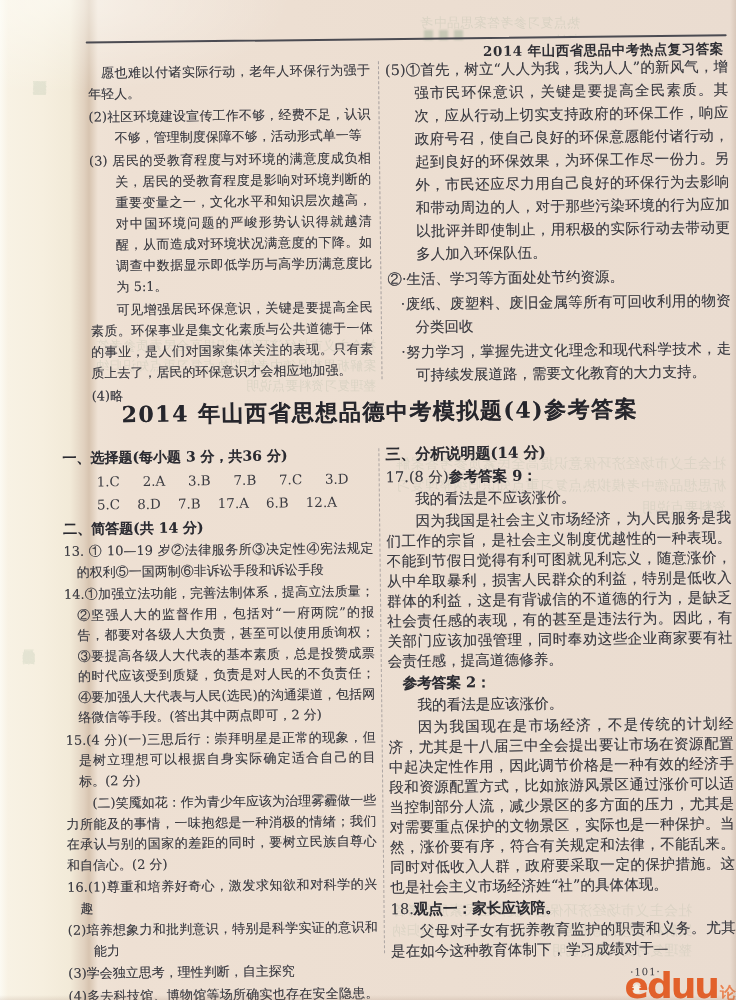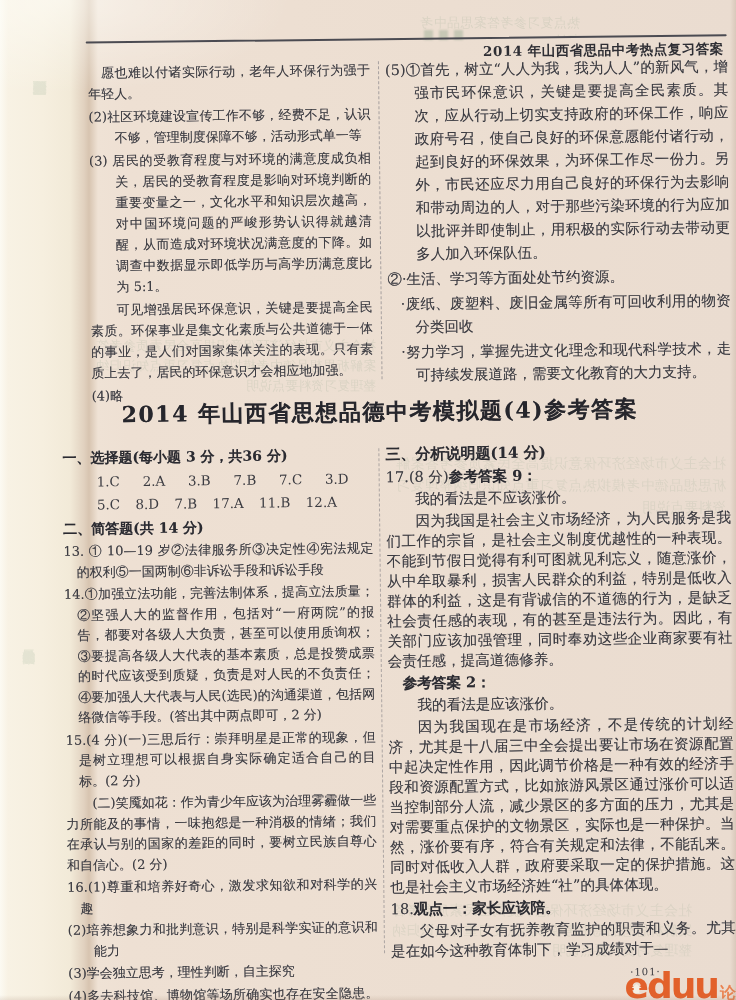--- a/index.html
+++ b/index.html
@@ -107,21 +107,21 @@
           <span>3.B</span>
           <span>7.B</span>
           <span>7.C</span>
           <span>3.D</span>
         </div>
         <div class="mcq-row r2">
           <span>5.C</span>
           <span>8.D</span>
           <span>7.B</span>
           <span>17.A</span>
-          <span>11.B</span>
+          <span>6.B</span>
           <span>12.A</span>
         </div>
         <p class="sec-heading">二、简答题(共 14 分)</p>
         <p class="hang1">13. ① 10—19 岁②法律服务所③决定性④宪法规定的权利⑤一国两制⑥非诉讼手段和诉讼手段</p>
         <p class="hang1">14.①加强立法功能，完善法制体系，提高立法质量；②坚强人大的监督作用，包括对“一府两院”的报告，都要对各级人大负责，甚至可以使用质询权；③要提高各级人大代表的基本素质，总是投赞成票的时代应该受到质疑，负责是对人民的不负责任；④要加强人大代表与人民(选民)的沟通渠道，包括网络微信等手段。(答出其中两点即可，2 分)</p>
         <p class="hang1">15.(4 分)(一)三思后行：崇拜明星是正常的现象，但是树立理想可以根据自身实际确定适合自己的目标。(2 分)</p>
         <p class="ind2">(二)笑魇如花：作为青少年应该为治理雾霾做一些力所能及的事情，一味抱怨是一种消极的情绪；我们在承认与别的国家的差距的同时，要树立民族自尊心和自信心。(2 分)</p>
         <p class="hang1">16.(1)尊重和培养好奇心，激发求知欲和对科学的兴趣</p>
         <p class="hang2">(2)培养想象力和批判意识，特别是科学实证的意识和能力</p>
         <p>(3)学会独立思考，理性判断，自主探究</p>

